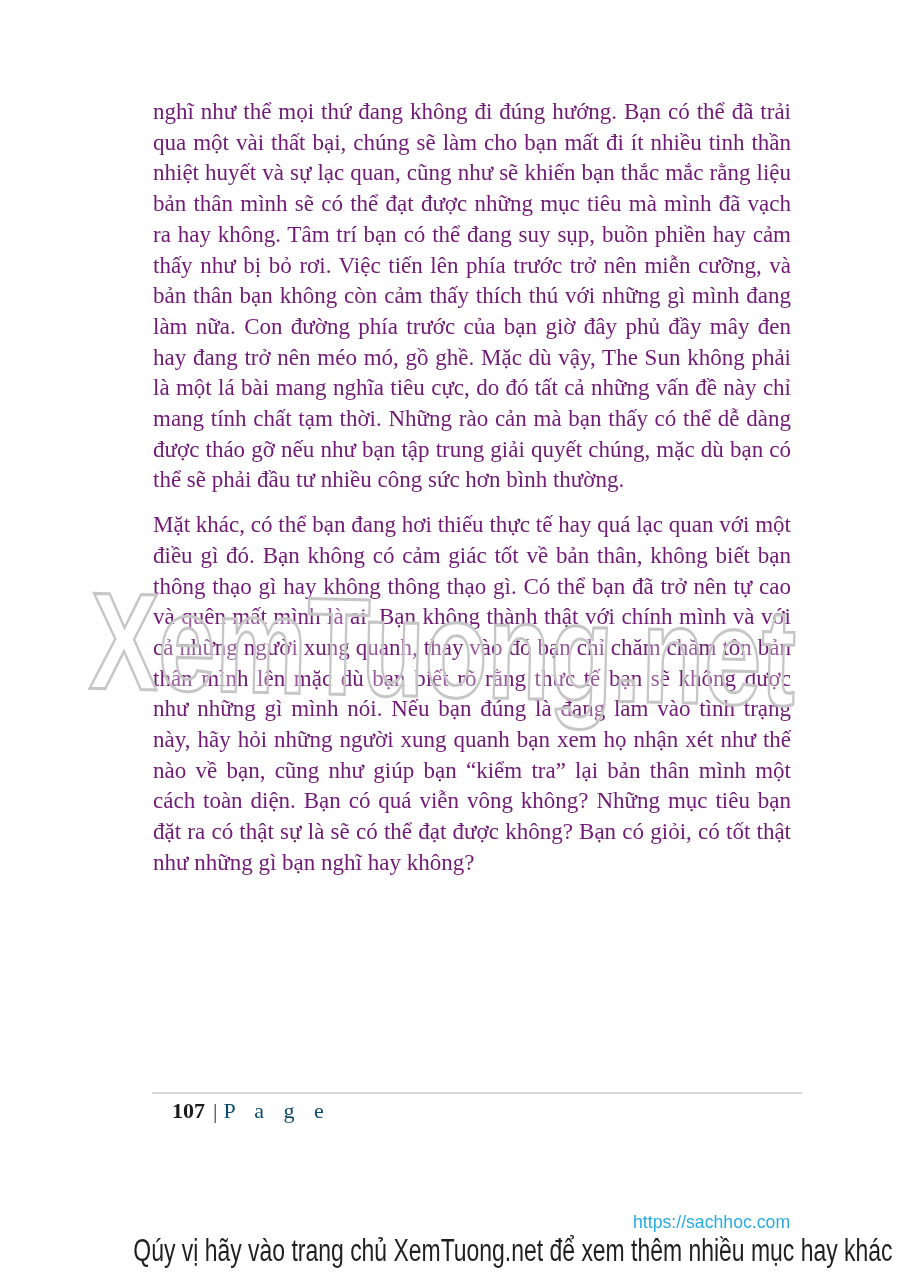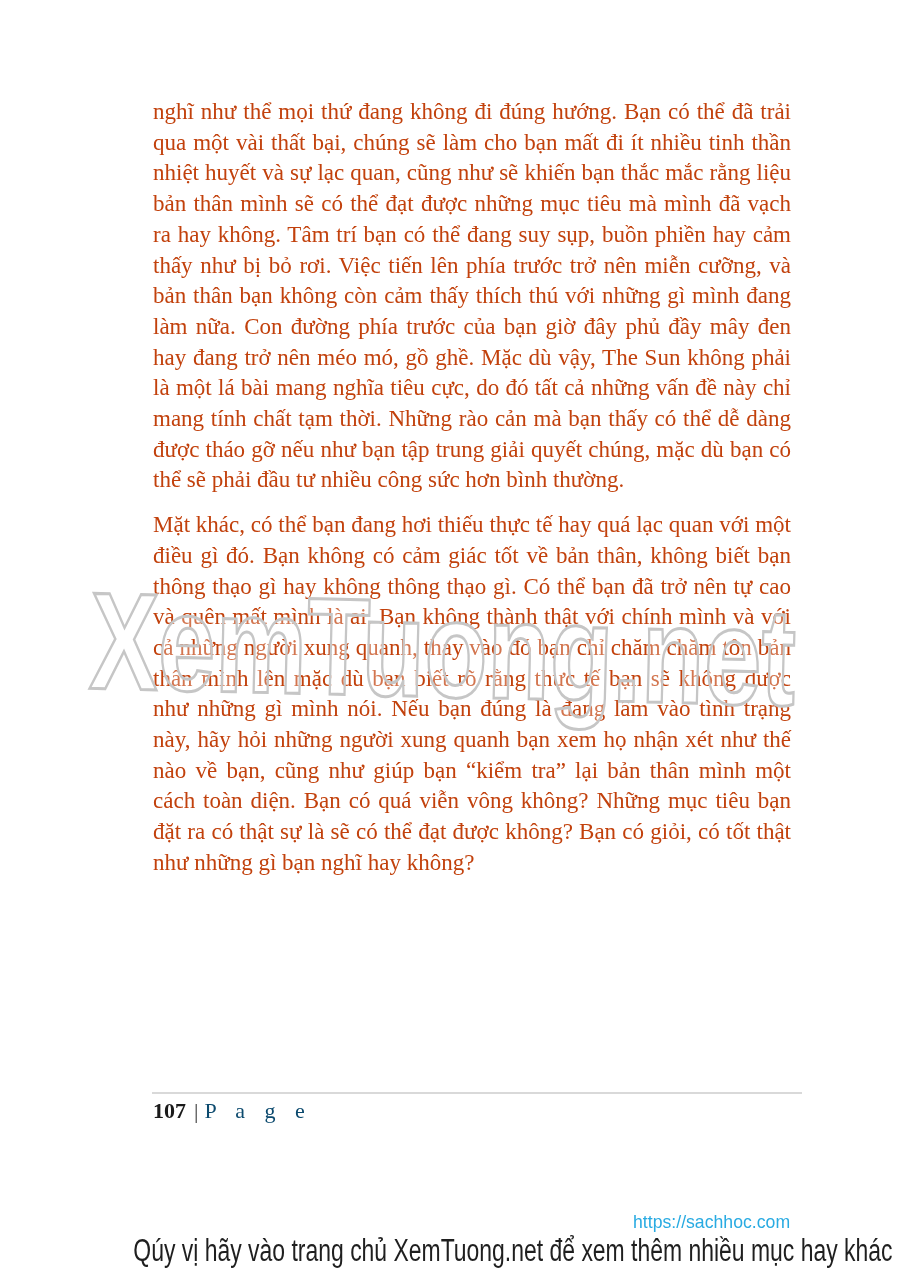--- a/index.html
+++ b/index.html
@@ -12,21 +12,21 @@
     font-family: "Liberation Serif", serif;
   }
   .page-text {
     position: absolute;
     left: 153px;
     top: 97px;
     width: 638px;
     font-family: "Liberation Serif", serif;
     font-size: 23px;
     line-height: 30.7px;
-    color: #c2410c;
+    color: #701a75;
     text-align: justify;
   }
   .page-text p { margin: 0 0 14px 0; }
   .watermark {
     position: absolute;
     left: 84px;
     top: 556px;
     transform: rotate(1.4deg);
     transform-origin: left top;
     pointer-events: none;
@@ -50,21 +50,21 @@
   }
   .page-number-row {
     position: absolute;
     left: 153px;
     top: 1098px;
     font-family: "Liberation Serif", serif;
     font-size: 22px;
     color: #2a2a2a;
     white-space: nowrap;
   }
-  .page-number-row .num { font-weight: bold; color: #1a1a1a; }
+  .page-number-row .num { font-weight: bold; color: #1a1a1a; margin-left: 19px; }
   .page-number-row .sep { color: #3a3a3a; padding: 0 6px 0 8px; }
   .page-number-row .pagelabel { color: #0c4a6e; letter-spacing: 7px; }
   .source-link {
     position: absolute;
     left: 633px;
     top: 1211px;
     font-family: "Liberation Sans", sans-serif;
     font-size: 19px;
     color: #29abe2;
     text-decoration: none;

